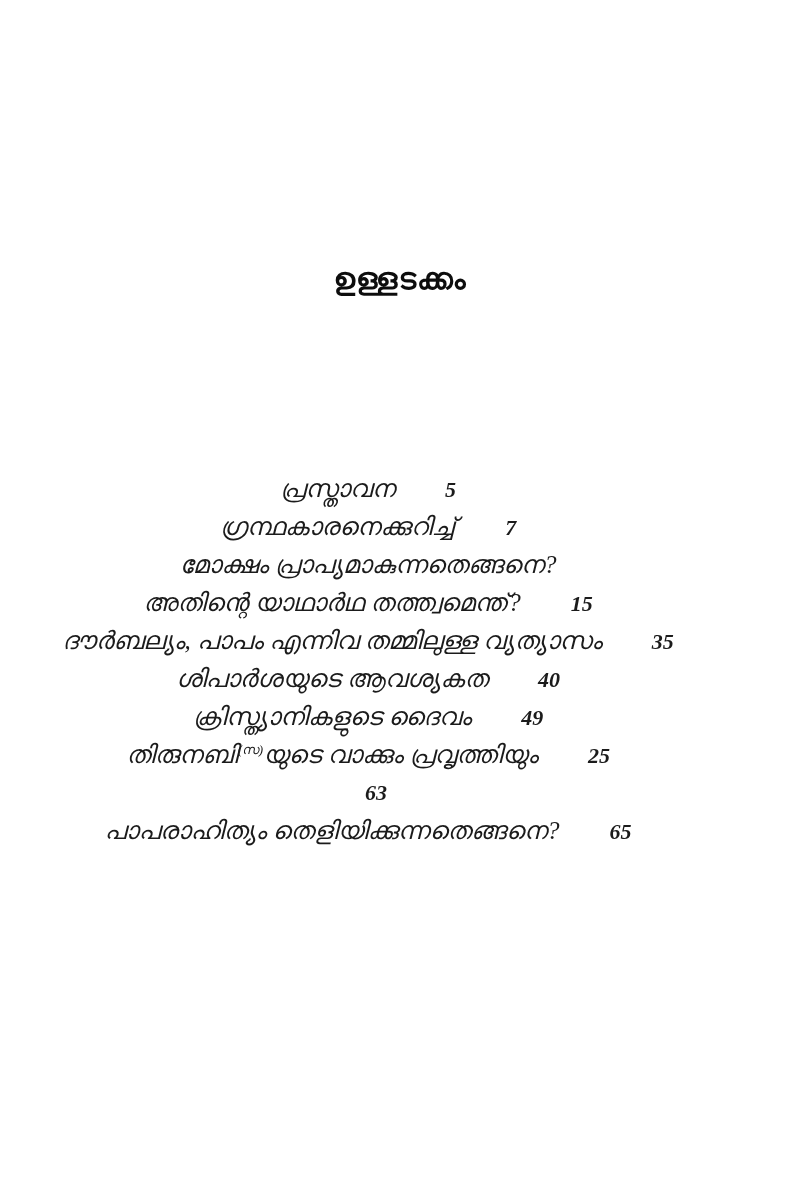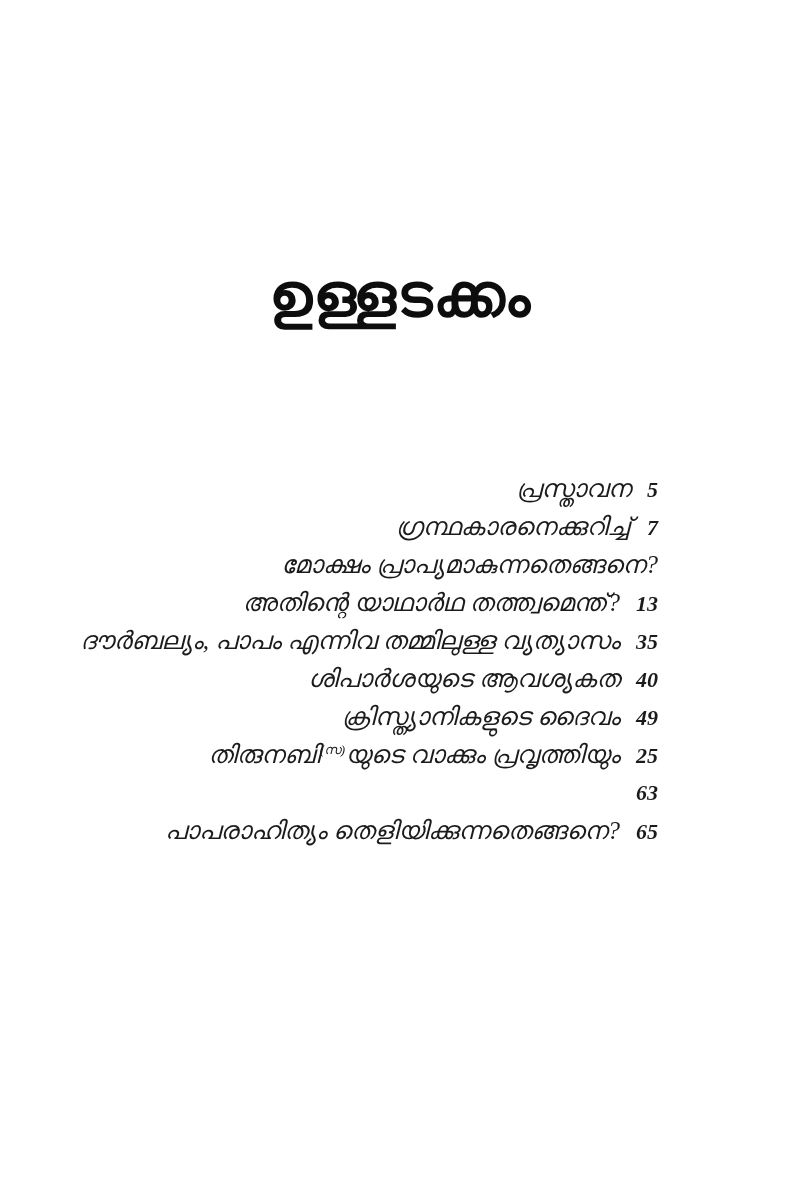--- a/index.html
+++ b/index.html
@@ -20,41 +20,42 @@
     height: 1200px;
     background: #ffffff;
   }
   .title {
     position: absolute;
     top: 262px;
     left: 0;
     width: 100%;
     margin: 0;
     text-align: center;
-    font-size: 60px;
+    font-size: 30px;
     font-weight: 700;
     letter-spacing: 1px;
     color: #0d0d0d;
   }
   .toc {
     position: absolute;
     top: 470px;
     left: 78px;
     width: 580px;
   }
   .entry {
     margin: 0;
   }
   .line {
     display: flex;
-    justify-content: flex-end;
+    justify-content: center;
     align-items: baseline;
     height: 38px;
     line-height: 38px;
     white-space: nowrap;
+    gap: 34px;
   }
   .line-text {
     font-size: 25px;
     font-style: italic;
     color: #1b1b1b;
   }
   .line-text sup {
     font-size: 13px;
     font-style: italic;
     line-height: 0;
@@ -85,21 +86,21 @@
           <span class="line-text"><span>ഗ്രന്ഥകാരനെക്കുറിച്ച്</span></span>
           <span class="page-num">7</span>
         </div>
       </div>
       <div class="entry">
         <div class="line">
           <span class="line-text"><span>മോക്ഷം പ്രാപ്യമാകുന്നതെങ്ങനെ?</span></span>
         </div>
         <div class="line">
           <span class="line-text"><span>അതിന്റെ യാഥാർഥ തത്ത്വമെന്ത്?</span></span>
-          <span class="page-num">13</span>
+          <span class="page-num">15</span>
         </div>
       </div>
       <div class="entry">
         <div class="line">
           <span class="line-text"><span>ദൗർബല്യം, പാപം എന്നിവ തമ്മിലുള്ള വ്യത്യാസം</span></span>
           <span class="page-num">35</span>
         </div>
       </div>
       <div class="entry">
         <div class="line">

